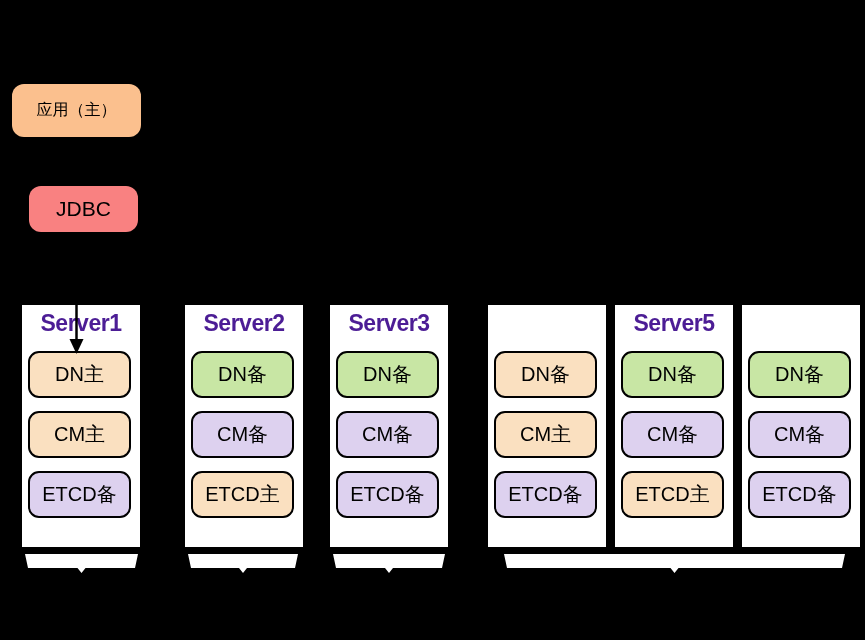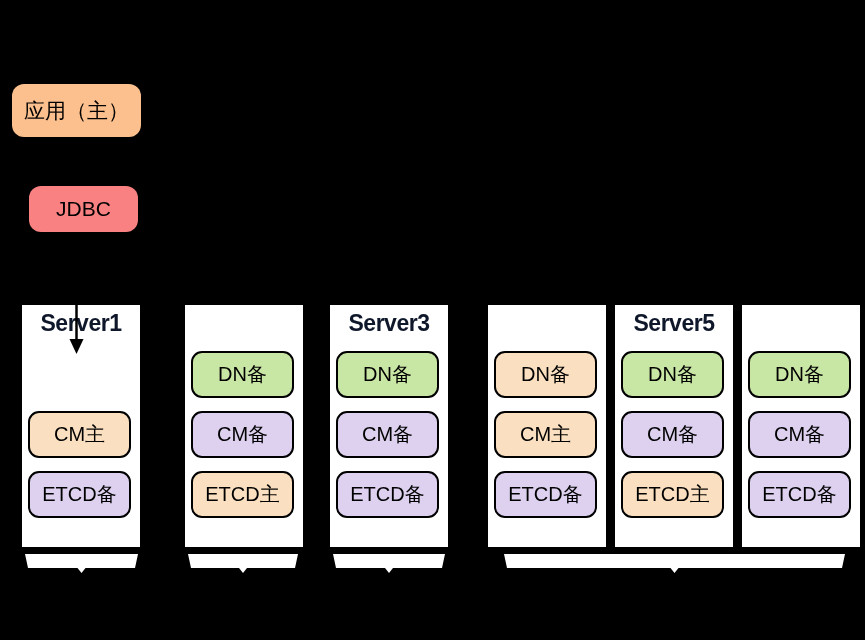--- a/index.html
+++ b/index.html
@@ -1,25 +1,25 @@
 <!DOCTYPE html>
 <html><head>
 <meta charset="utf-8">
 <style>
   html,body{margin:0;padding:0;background:#000;}
   body{width:865px;height:640px;overflow:hidden;font-family:"Liberation Sans",sans-serif;}
   .stage{position:relative;width:865px;height:640px;background:#000000;}
 
   .rbox{position:absolute;border-radius:12px;display:flex;align-items:center;justify-content:center;
-        color:#000;font-size:21px;}
+        color:#000;font-size:16px;}
   #app-box{left:12px;top:84px;width:129px;height:53px;background:#FBC08E;}
   #jdbc-box{left:22px;top:186px;width:109px;height:46px;background:#F98181;font-size:21px;margin-left:7px;}
 
   .server{position:absolute;top:305px;width:118px;height:242px;background:#FFFFFF;}
-  .server-title{text-align:center;font-weight:bold;font-size:23px;color:#0f172a;margin-top:5px;
+  .server-title{text-align:center;font-weight:bold;font-size:23px;color:#4c1d95;margin-top:5px;
                 letter-spacing:-0.5px;}
   .comp{position:absolute;left:6px;width:103px;height:47px;box-sizing:border-box;
         border:2.5px solid #000;border-radius:11px;background:#fff;
         display:flex;align-items:center;justify-content:center;font-size:20px;color:#000;}
   .comp.r1{top:46px}.comp.r2{top:106px}.comp.r3{top:166px}
   .comp[data-color="peach"]{background:#FAE0C0;}
   .comp[data-color="green"]{background:#C8E6A4;}
   .comp[data-color="purple"]{background:#DDD1EF;}
 
   .s1{left:22px}.s2{left:185px}.s3{left:330px}.s4{left:488px}.s5{left:615px}.s6{left:742px}
@@ -31,25 +31,27 @@
 <body>
 
 <div class="stage">
 
   <div id="app-box" class="rbox">应用（主）</div>
 
   <div id="jdbc-box" class="rbox">JDBC</div>
 
   <div class="server s1">
     <div class="server-title">Server1</div>
+    <div class="comp r1" data-color="peach">DN主</div>
     <div class="comp r2" data-color="peach">CM主</div>
     <div class="comp r3" data-color="purple">ETCD备</div>
   </div>
 
   <div class="server s2">
+    <div class="server-title">Server2</div>
     <div class="comp r1" data-color="green">DN备</div>
     <div class="comp r2" data-color="purple">CM备</div>
     <div class="comp r3" data-color="peach">ETCD主</div>
   </div>
 
   <div class="server s3">
     <div class="server-title">Server3</div>
     <div class="comp r1" data-color="green">DN备</div>
     <div class="comp r2" data-color="purple">CM备</div>
     <div class="comp r3" data-color="purple">ETCD备</div>

